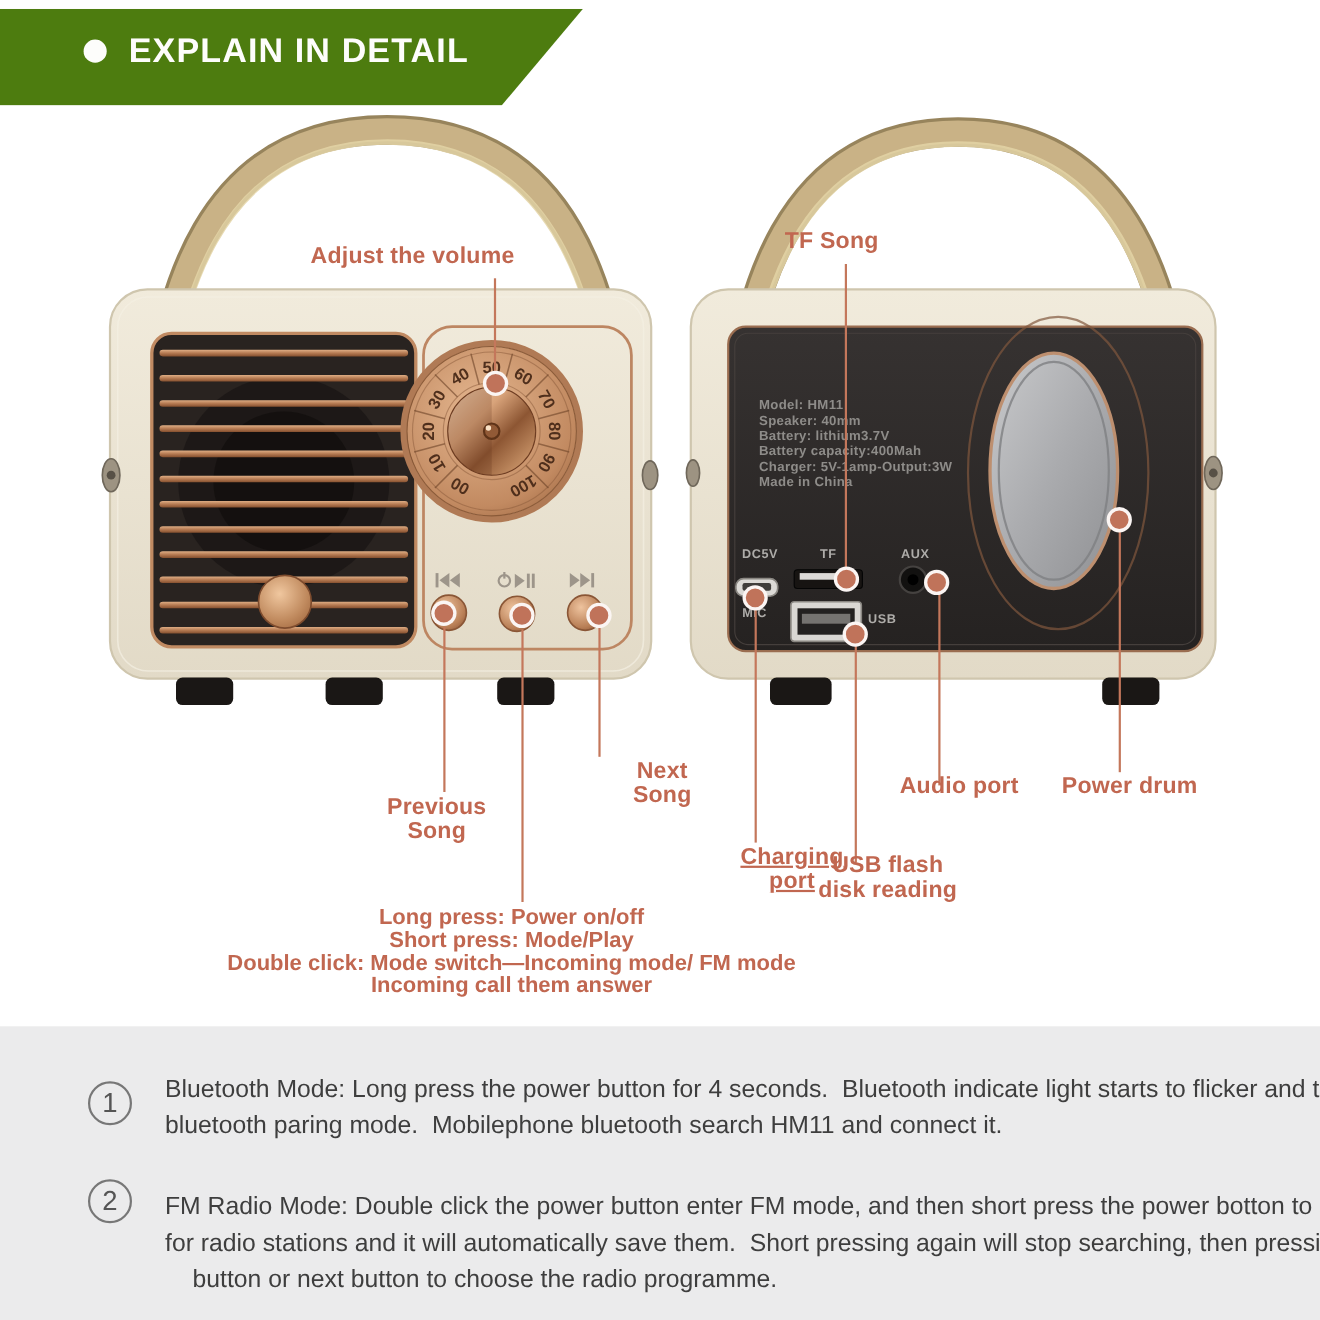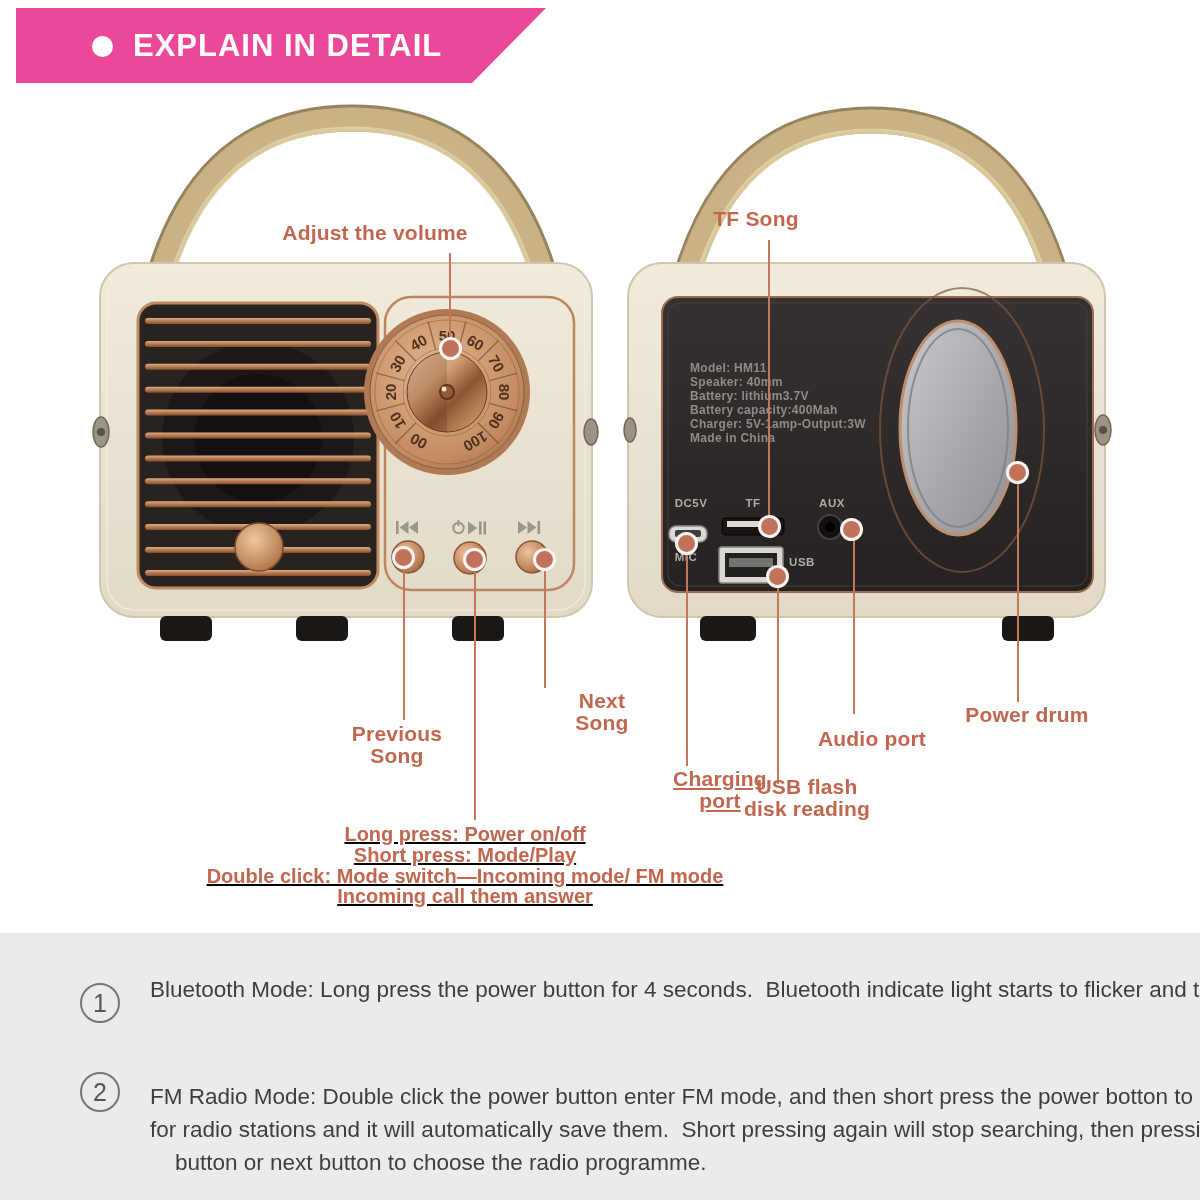--- a/index.html
+++ b/index.html
@@ -1,33 +1,33 @@
 <!DOCTYPE html>
 <html><head>
 <meta charset="utf-8">
 <style>
   html,body{margin:0;padding:0;background:#fff;}
   .page{position:relative;width:1200px;height:1200px;background:#ffffff;overflow:hidden;
         font-family:"Liberation Sans",sans-serif;}
   
-  .banner{position:absolute;left:16px;top:8px;width:530px;height:75px;background:#ec4899;
+  .banner{position:absolute;left:0;top:8px;width:530px;height:88px;background:#4d7c0f;
           clip-path:polygon(0 0,100% 0,calc(100% - 74px) 100%,0 100%);
           display:flex;align-items:center;}
   .banner-bullet{position:absolute;left:76px;top:28px;width:21px;height:21px;border-radius:50%;background:#fdfdfb;}
   .banner-title{position:absolute;left:117px;top:0;height:76px;display:flex;align-items:center;
           color:#fdfdfb;font-size:31px;font-weight:bold;letter-spacing:1px;}
   
   .scene{position:absolute;left:0;top:0;}
   
   .line{position:absolute;width:2px;background:#c4775b;z-index:5;}
   .dot{position:absolute;width:23px;height:23px;border-radius:50%;background:#c0735a;
        border:3px solid rgba(255,255,255,.93);box-sizing:border-box;z-index:6;}
   .callout-label{position:absolute;transform:translateX(-50%);color:#c16750;font-weight:bold;
        font-size:21px;line-height:21.5px;text-align:center;white-space:pre-line;letter-spacing:.2px;z-index:7;}
-  .power-block{position:absolute;transform:translateX(-50%);text-align:center;z-index:7;text-decoration:underline;}
+  .power-block{position:absolute;transform:translateX(-50%);text-align:center;z-index:7;}
   .power-block div{color:#c16750;font-weight:bold;font-size:20px;line-height:20.8px;white-space:pre;}
   
   .notes-bg{position:absolute;left:0;top:933px;width:1200px;height:267px;background:#ebebec;}
   .note-circle{position:absolute;width:40px;height:40px;border:2px solid #777;border-radius:50%;
        box-sizing:border-box;display:flex;align-items:center;justify-content:center;
        font-size:25px;color:#555;background:transparent;z-index:2;}
   .note-line{position:absolute;white-space:pre;font-size:22.5px;color:#3e3e3e;z-index:2;}
 </style>
 </head>
 <body>
@@ -264,36 +264,37 @@
   <div class="callout-label" style="left:375px;top:222px;">Adjust the volume</div>
   <div class="callout-label" style="left:756px;top:208px;">TF Song</div>
   <div class="callout-label" style="left:397px;top:723px;text-align:center;">Previous
 Song</div>
   <div class="callout-label" style="left:578px;top:690px;margin-left:24px;">Next
 Song</div>
   <div class="callout-label" style="left:720px;top:768px;text-decoration:underline;">Charging
 port</div>
   <div class="callout-label" style="left:807px;top:776px;">USB flash
 disk reading</div>
-  <div class="callout-label" style="left:872px;top:728px;">Audio port</div>
+  <div class="callout-label" style="left:872px;top:704px;">Audio port</div>
   <div class="callout-label" style="left:1027px;top:704px;">Power drum</div>
 
   <div class="power-block" style="left:465px;top:824px;">
     <div>Long press: Power on/off</div>
     <div>Short press: Mode/Play</div>
     <div>Double click: Mode switch—Incoming mode/ FM mode</div>
     <div>Incoming call them answer</div>
   </div>
 
   <div class="notes-bg"></div>
 
   <div class="note-circle" style="left:80px;top:983px;">
     <span>1</span>
   </div>
   <div class="note-line" style="left:150px;top:977px;">Bluetooth Mode: Long press the power button for 4 seconds.  Bluetooth indicate light starts to flicker and then into</div>
+  <div class="note-line" style="left:150px;top:1010px;">bluetooth paring mode.  Mobilephone bluetooth search HM11 and connect it.</div>
 
   <div class="note-circle" style="left:80px;top:1072px;">
     <span>2</span>
   </div>
   <div class="note-line" style="left:150px;top:1084px;">FM Radio Mode: Double click the power button enter FM mode, and then short press the power botton to search</div>
   <div class="note-line" style="left:150px;top:1117px;">for radio stations and it will automatically save them.  Short pressing again will stop searching, then pressing previous</div>
   <div class="note-line" style="left:150px;top:1150px;margin-left:25px;">button or next button to choose the radio programme.</div>
 
 </div>
 

